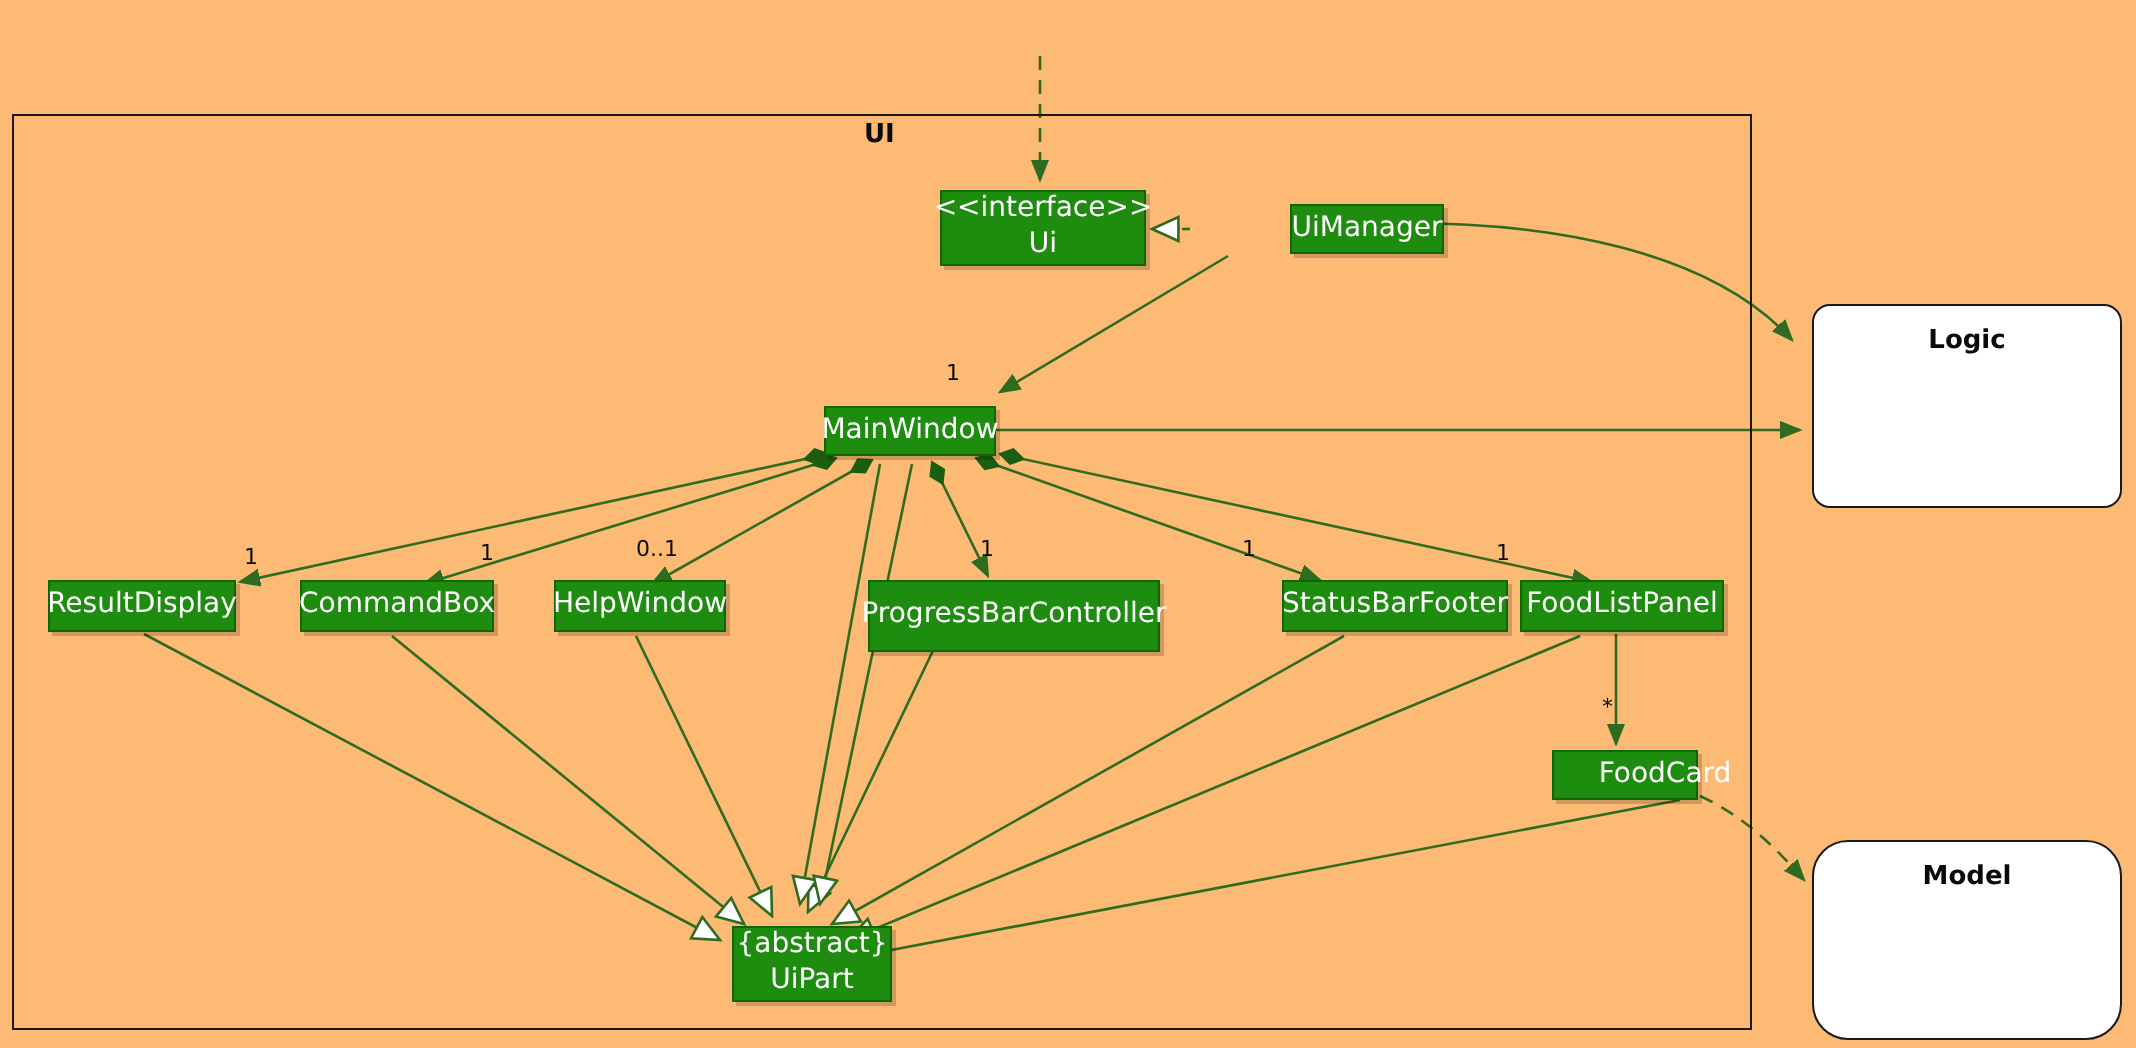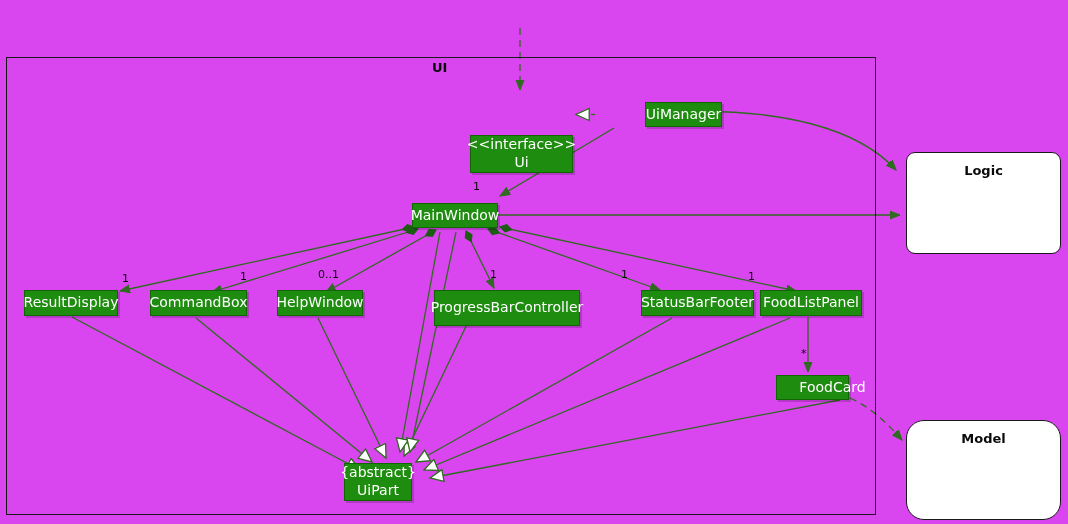--- a/index.html
+++ b/index.html
@@ -7,21 +7,21 @@
     padding: 0;
     background: #ffffff;
   }
   body {
     font-family: "DejaVu Sans", sans-serif;
   }
   #canvas {
     position: relative;
     width: 1068px;
     height: 524px;
-    background: #d946ef;
+    background: #fdba74;
     overflow: hidden;
   }
   svg.wires {
     position: absolute;
     left: 0;
     top: 0;
     width: 1068px;
     height: 524px;
     pointer-events: none;
   }
@@ -136,21 +136,21 @@
       <path d="M790,318 L424,470" marker-end="url(#triHollow)"></path>
       <path d="M840,400 L430,478" marker-end="url(#triHollow)"></path>
       <path d="M440,232 L400,452" marker-end="url(#triHollow)"></path>
       <path d="M456,232 L410,452" marker-end="url(#triHollow)"></path>
     </g>
   </svg>
 
   <div class="pkg" style="left:6px; top:57px; width:870px; height:458px;"></div>
   <div class="pkg-label" style="left:432px; top:60px;">UI</div>
 
-  <div class="cls" style="left:470px; top:95px; width:103px; height:38px;margin-top:40px;">
+  <div class="cls" style="left:470px; top:95px; width:103px; height:38px;">
     <span class="ln">&lt;&lt;interface&gt;&gt;</span>
     <span class="ln">Ui</span>
   </div>
 
   <div class="cls" style="left:600px; top:102px; width:77px; height:25px;margin-left:45px;">
     <span class="ln">UiManager</span>
   </div>
 
   <div class="cls" style="left:412px; top:203px; width:86px; height:25px;">
     <span class="ln">MainWindow</span>
@@ -177,21 +177,21 @@
   </div>
 
   <div class="cls" style="left:760px; top:290px; width:102px; height:26px;">
     <span class="ln">FoodListPanel</span>
   </div>
 
   <div class="cls" style="left:776px; top:375px; width:73px; height:25px;padding-left:40px;">
     <span class="ln">FoodCard</span>
   </div>
 
-  <div class="cls" style="left:344px; top:463px; width:68px; height:38px;">
+  <div class="cls" style="left:366px; top:463px; width:80px; height:38px;">
     <span class="ln">{abstract}</span>
     <span class="ln">UiPart</span>
   </div>
 
   <div class="extbox" style="left:906px; top:152px; width:155px; height:102px;">
     <div class="title">Logic</div>
   </div>
 
   <div class="extbox" style="left:906px; top:420px; width:155px; height:100px;border-radius:18px;">
     <div class="title">Model</div>

